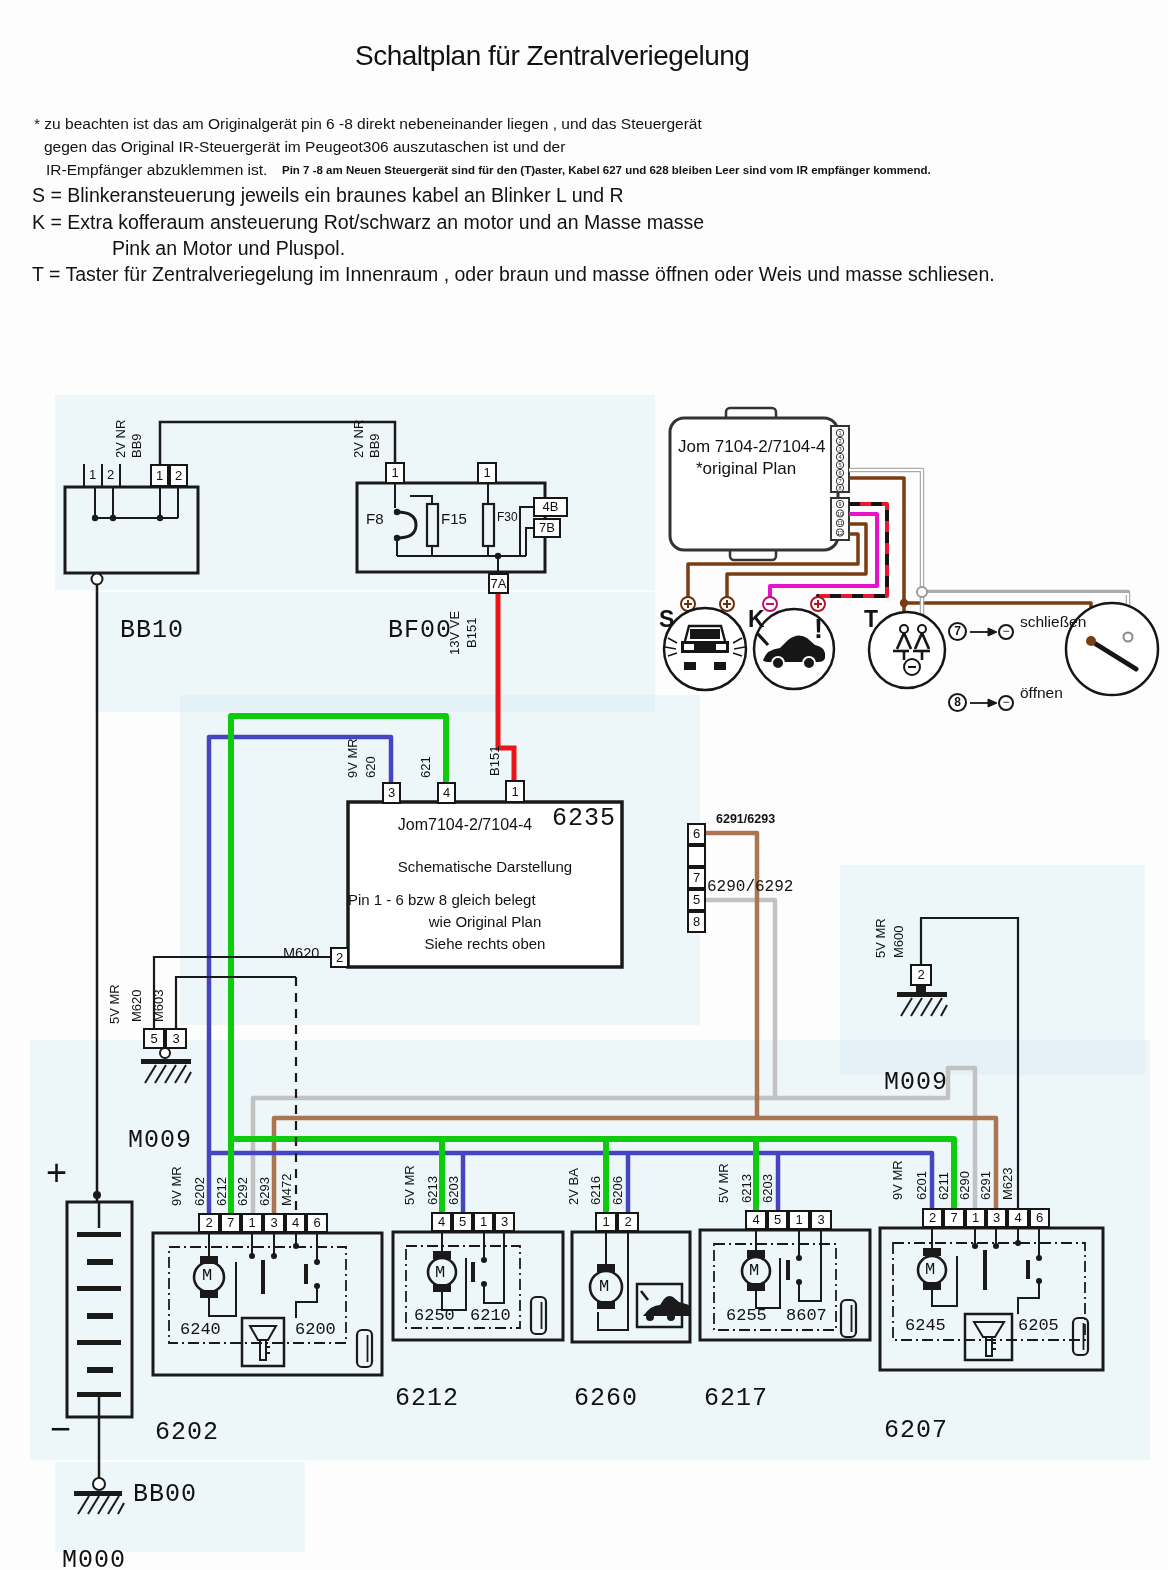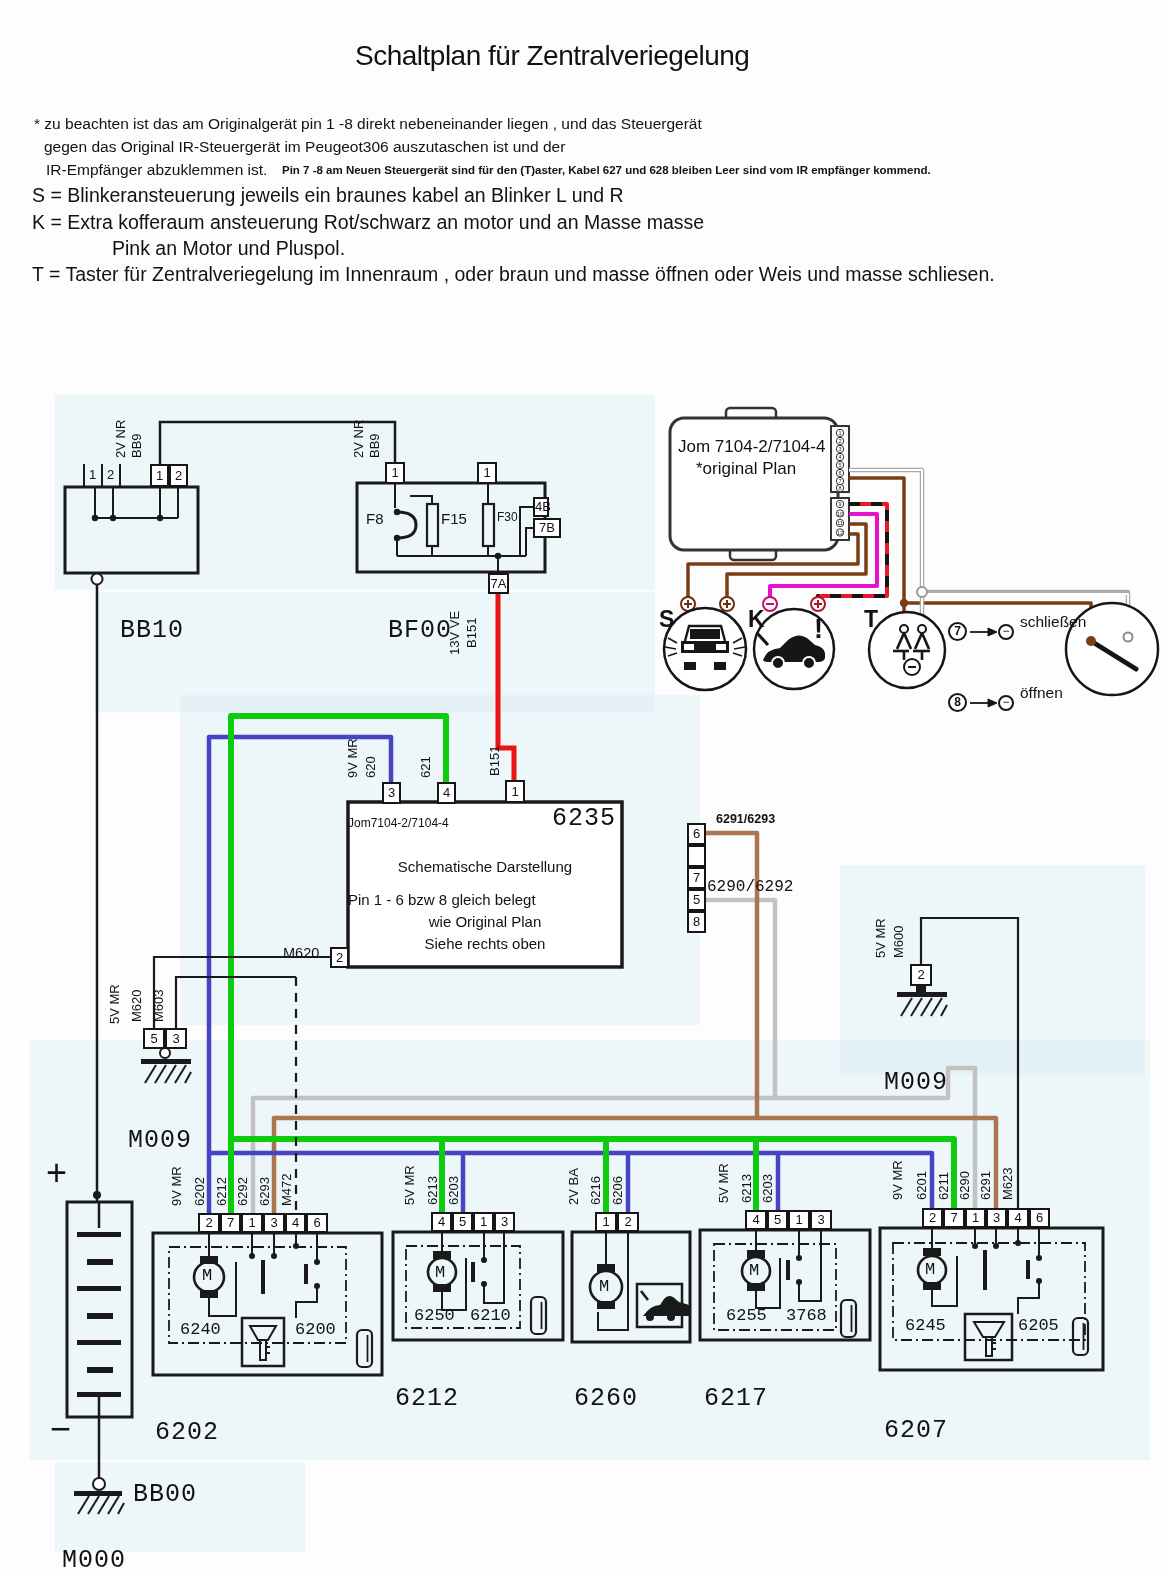--- a/index.html
+++ b/index.html
@@ -404,40 +404,40 @@
       <text x="840" y="483">7</text>
         <text x="840" y="490">8</text>
       <text x="840" y="506">9</text>
         <text x="840" y="515.5">10</text>
       <text x="840" y="525">11</text>
         <text x="840" y="534.5">12</text>
     </g>
   </svg>
 
   <div class="lbl title" style="left:355px;top:40px">Schaltplan für Zentralveriegelung</div>
-  <div class="lbl note" style="left:34px;top:115px">* zu beachten ist das am Originalgerät pin 1 -8 direkt nebeneinander liegen , und das Steuergerät</div>
+  <div class="lbl note" style="left:34px;top:115px">* zu beachten ist das am Originalgerät pin 6 -8 direkt nebeneinander liegen , und das Steuergerät</div>
   <div class="lbl note" style="left:44px;top:138px">gegen das Original IR-Steuergerät im Peugeot306 auszutaschen ist und der</div>
   <div class="lbl note" style="left:46px;top:161px">IR-Empfänger abzuklemmen ist.</div>
   <div class="lbl noteb" style="left:282px;top:164px">Pin 7 -8 am Neuen Steuergerät sind für den (T)aster, Kabel 627 und 628 bleiben Leer sind vom IR empfänger kommend.</div>
   <div class="lbl big" style="left:32px;top:184px">S = Blinkeransteuerung jeweils ein braunes kabel an Blinker L und R</div>
   <div class="lbl big" style="left:32px;top:211px">K = Extra kofferaum ansteuerung Rot/schwarz an motor und an Masse masse</div>
   <div class="lbl big" style="left:112px;top:237px">Pink an Motor und  Pluspol.</div>
   <div class="lbl big" style="left:32px;top:263px">T = Taster für Zentralveriegelung im Innenraum , oder braun und masse öffnen oder Weis und masse schliesen.</div>
 
   <div class="lbl" style="left:89px;top:467px;font-size:13px">1</div>
   <div class="lbl" style="left:107px;top:467px;font-size:13px">2</div>
   <div class="pinbox" style="left:150px;top:464px;width:19px;height:23px;line-height:19px">1</div>
   <div class="pinbox" style="left:169px;top:464px;width:19px;height:23px;line-height:19px">2</div>
   <div class="lbl vlabel" style="left:128px;top:444px">2V NR</div>
   <div class="lbl vlabel" style="left:144px;top:444px">BB9</div>
   <div class="lbl mono comp" style="left:120px;top:580px">BB10</div>
 
   <div class="pinbox" style="left:385px;top:462px;width:20px;height:22px;line-height:18px">1</div>
   <div class="pinbox" style="left:477px;top:462px;width:20px;height:22px;line-height:18px">1</div>
-  <div class="pinbox" style="left:533px;top:497px;width:16px;height:20px;line-height:16px">4B</div>
+  <div class="pinbox" style="left:533px;top:497px;width:35px;height:20px;line-height:16px">4B</div>
   <div class="pinbox" style="left:533px;top:518px;width:28px;height:20px;line-height:16px">7B</div>
   <div class="pinbox" style="left:488px;top:573px;width:21px;height:21px;line-height:17px">7A</div>
   <div class="lbl vlabel" style="left:366px;top:444px">2V NR</div>
   <div class="lbl vlabel" style="left:382px;top:444px">BB9</div>
   <div class="lbl" style="left:366px;top:510px;font-size:15px">F8</div>
   <div class="lbl" style="left:441px;top:510px;font-size:15px">F15</div>
   <div class="lbl" style="left:497px;top:510px;font-size:12px">F30</div>
   <div class="lbl mono comp" style="left:388px;top:580px">BF00</div>
   <div class="lbl vlabel" style="left:462px;top:641px">13V VE</div>
   <div class="lbl vlabel" style="left:479px;top:634px">B151</div>
@@ -465,21 +465,21 @@
   <div class="pinbox" style="left:687px;top:889px;width:19px;height:22px;line-height:18px">5</div>
   <div class="pinbox" style="left:687px;top:911px;width:19px;height:22px;line-height:18px">8</div>
   <div class="lbl mono comp" style="left:552px;top:768px">6235</div>
   <div class="lbl vlabel" style="left:360px;top:764px">9V MR</div>
   <div class="lbl vlabel" style="left:378px;top:764px">620</div>
   <div class="lbl vlabel" style="left:433px;top:764px">621</div>
   <div class="lbl vlabel" style="left:502px;top:762px">B151</div>
   <div class="lbl" style="left:283px;top:945px;font-size:14.5px">M620</div>
   <div class="lbl" style="left:716px;top:812px;font-size:12.5px;font-weight:bold">6291/6293</div>
   <div class="lbl mono" style="left:707px;top:878px;font-size:16px">6290/6292</div>
-  <div class="lbl" style="left:348px;top:816px;width:234px;font-size:12px">Jom7104-2/7104-4</div>
+  <div class="lbl" style="left:348px;top:816px;width:234px;text-align:center;font-size:16px">Jom7104-2/7104-4</div>
   <div class="lbl" style="left:348px;top:858px;width:274px;text-align:center;font-size:15px">Schematische Darstellung</div>
   <div class="lbl" style="left:348px;top:891px;width:274px;text-align:left;font-size:15px">Pin 1 - 6 bzw 8 gleich belegt</div>
   <div class="lbl" style="left:348px;top:913px;width:274px;text-align:center;font-size:15px">wie Original Plan</div>
   <div class="lbl" style="left:348px;top:935px;width:274px;text-align:center;font-size:15px">Siehe rechts oben</div>
 
   <div class="pinbox" style="left:143px;top:1028px;width:22px;height:21px;line-height:17px">5</div>
   <div class="pinbox" style="left:165px;top:1028px;width:22px;height:21px;line-height:17px">3</div>
   <div class="lbl vlabel" style="left:122px;top:1010px">5V MR</div>
   <div class="lbl vlabel" style="left:144px;top:1008px">M620</div>
   <div class="lbl vlabel" style="left:166px;top:1008px">M603</div>
@@ -530,21 +530,21 @@
   <div class="lbl mono comp" style="left:574px;top:1348px">6260</div>
 
   <div class="lbl vlabel" style="left:731px;top:1189px">5V MR</div>
   <div class="lbl vlabel" style="left:754px;top:1189px">6213</div>
   <div class="lbl vlabel" style="left:775px;top:1189px">6203</div>
   <div class="pinbox" style="left:745px;top:1210px;width:22px;height:20px;line-height:16px">4</div>
   <div class="pinbox" style="left:767px;top:1210px;width:21px;height:20px;line-height:16px">5</div>
   <div class="pinbox" style="left:788px;top:1210px;width:22px;height:20px;line-height:16px">1</div>
   <div class="pinbox" style="left:810px;top:1210px;width:22px;height:20px;line-height:16px">3</div>
   <div class="lbl mono" style="left:726px;top:1306px;font-size:17px">6255</div>
-  <div class="lbl mono" style="left:786px;top:1306px;font-size:17px">3768</div>
+  <div class="lbl mono" style="left:786px;top:1306px;font-size:17px">8607</div>
   <div class="lbl mono comp" style="left:704px;top:1348px">6217</div>
 
   <div class="lbl vlabel" style="left:905px;top:1186px">9V MR</div>
   <div class="lbl vlabel" style="left:929px;top:1186px">6201</div>
   <div class="lbl vlabel" style="left:951px;top:1186px">6211</div>
   <div class="lbl vlabel" style="left:972px;top:1186px">6290</div>
   <div class="lbl vlabel" style="left:993px;top:1186px">6291</div>
   <div class="lbl vlabel" style="left:1015px;top:1186px">M623</div>
   <div class="pinbox" style="left:922px;top:1208px;width:21px;height:20px;line-height:16px">2</div>
   <div class="pinbox" style="left:943px;top:1208px;width:22px;height:20px;line-height:16px">7</div>

